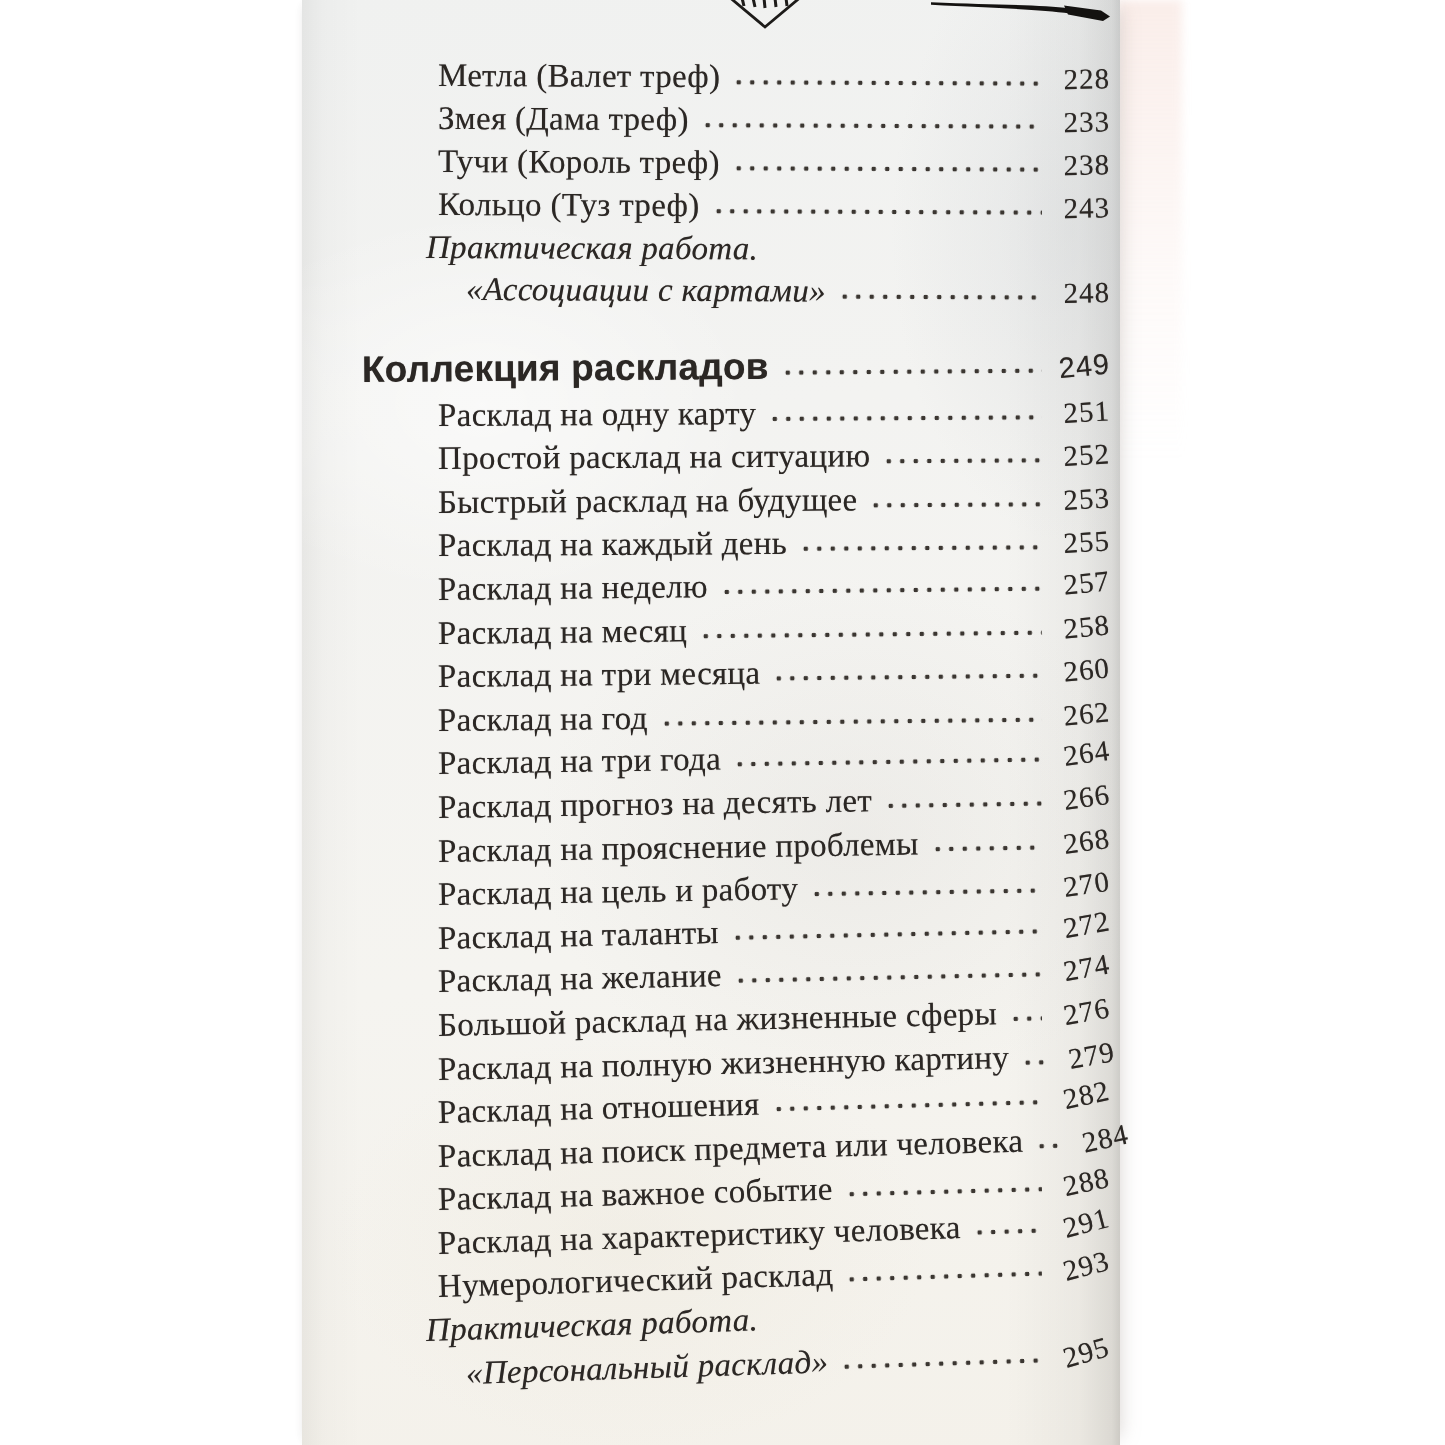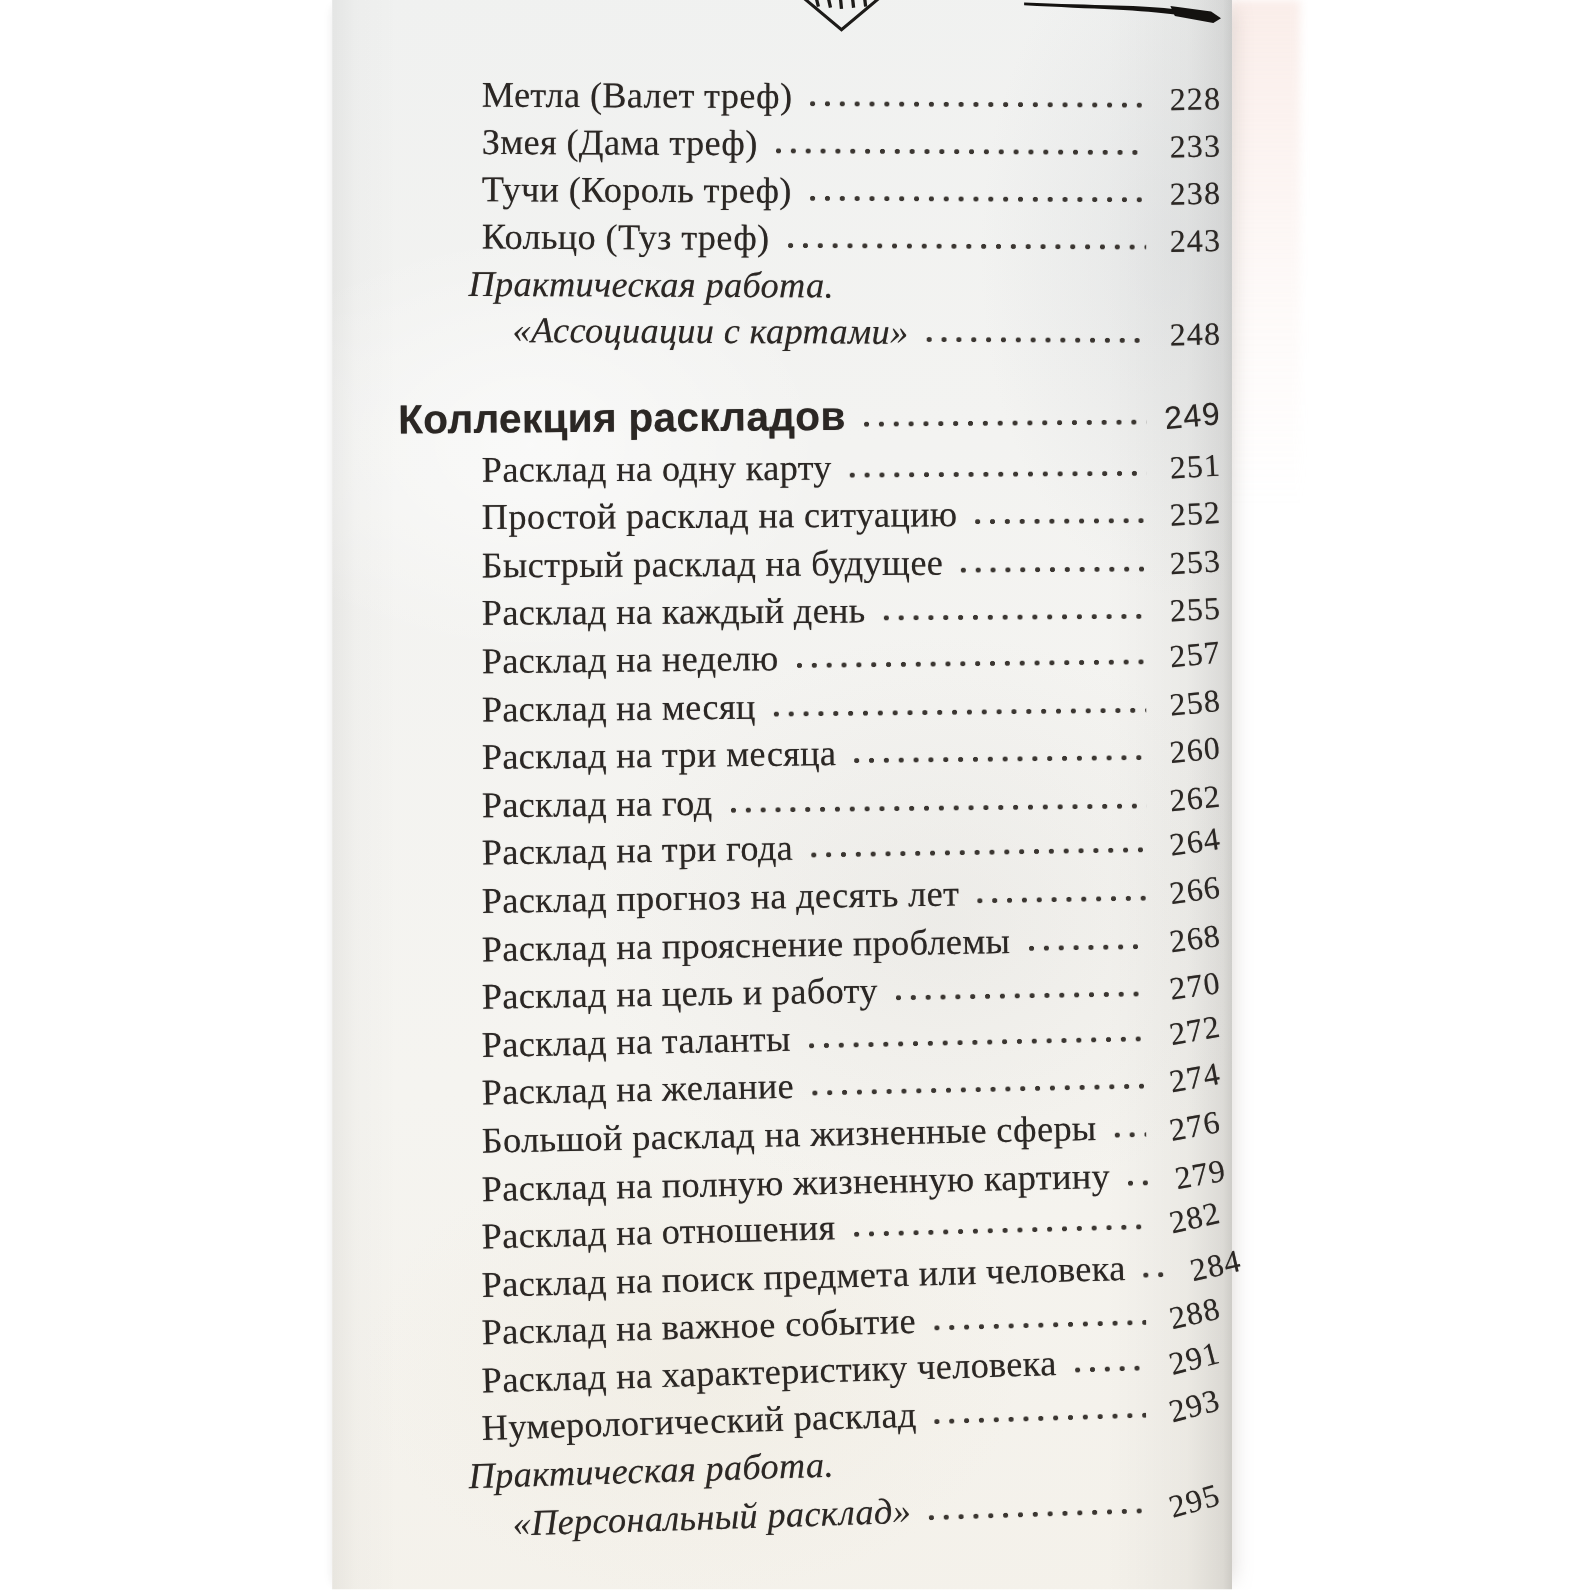--- a/index.html
+++ b/index.html
@@ -30,21 +30,21 @@
   .paper::before {
     content:""; position:absolute; inset:0; pointer-events:none;
     background:
       radial-gradient(ellipse 420px 300px at 22% 28%, rgba(255,255,255,0.55), rgba(255,255,255,0) 65%),
       radial-gradient(ellipse 520px 420px at 68% 58%, rgba(216,214,210,0.28), rgba(216,214,210,0) 62%),
       radial-gradient(ellipse 300px 520px at 94% 16%, rgba(198,202,206,0.30), rgba(198,202,206,0) 60%),
       radial-gradient(ellipse 460px 320px at 40% 86%, rgba(236,230,216,0.35), rgba(236,230,216,0) 65%);
   }
   .ornament-svg { position:absolute; left:0; top:0; width:1445px; height:44px; }
 
-  .content { position:absolute; left:362px; top:70px; width:748px; }
+  .content { position:absolute; left:362px; top:58px; width:748px; }
 
   .row { display:flex; align-items:baseline; line-height:34px; transform-origin:0 50%; }
   .s1 .row { margin-bottom:8px; }
   .s2 .row { margin-bottom:8.6px; }
 
   .label { font-size:33px; letter-spacing:0.3px; white-space:nowrap; text-shadow:0 0 0.7px rgba(43,39,36,0.55); }
   .indent-item { margin-left:76px; }
   .practice-title { margin-left:64px; font-style:italic; }
   .practice-item .label { font-style:italic; }
   .practice-item { margin-left:104px; }

